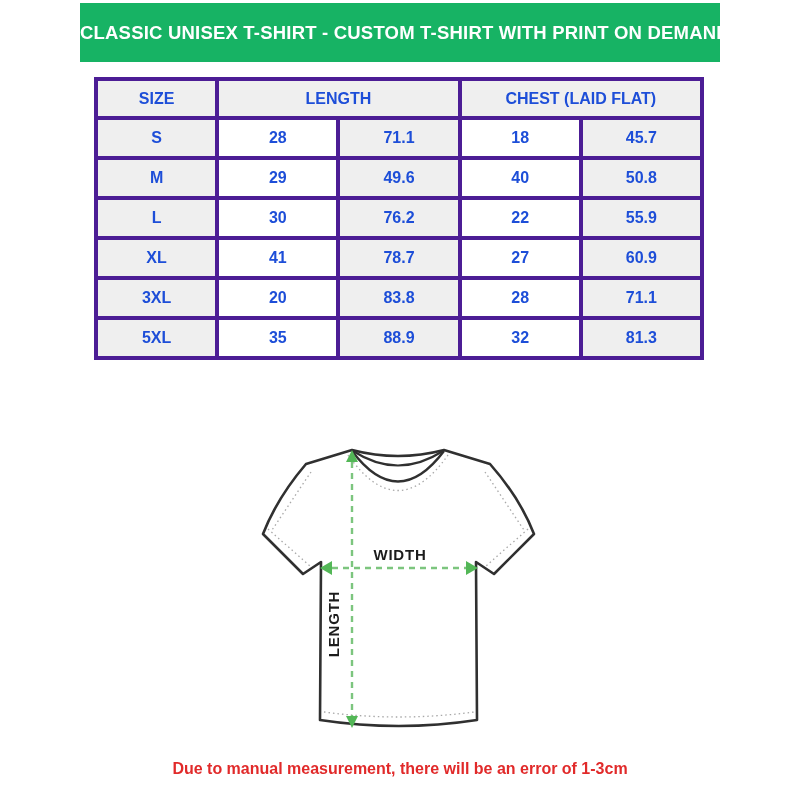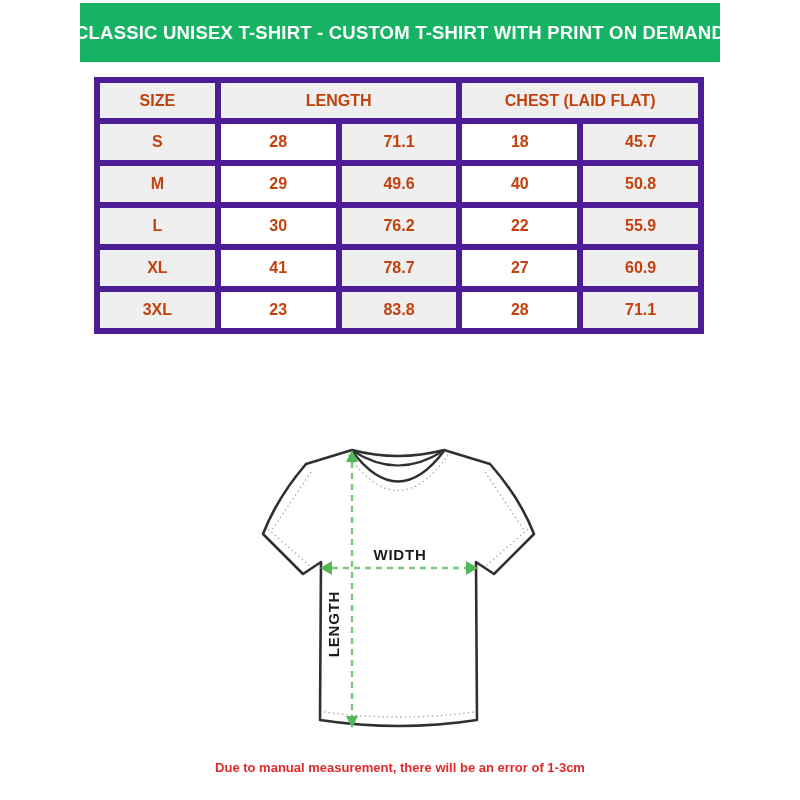--- a/index.html
+++ b/index.html
@@ -10,46 +10,46 @@
     font-family: "Liberation Sans", sans-serif;
     overflow: hidden;
   }
 
   
   .banner {
     position: absolute;
     left: 80px; top: 3px;
     width: 640px; height: 59px;
     background: #17b364;
-    display: flex; align-items: center; justify-content: center;
+    display: flex; align-items: center; justify-content: flex-start;
   }
   .banner-title {
     color: #ffffff;
     font-weight: bold;
     font-size: 18.5px;
     letter-spacing: 0.2px;
     white-space: nowrap;
   }
 
   
   table.size-chart {
     position: absolute;
     left: 94px; top: 77px;
     width: 610px;
     border-collapse: collapse;
     table-layout: fixed;
     border: 3px solid #2e2e2e;
   }
   .size-chart th, .size-chart td {
-    border: 6px solid #4c1d95;
+    border: 4px solid #4c1d95;
     text-align: center;
     vertical-align: middle;
     font-weight: bold;
     font-size: 16px;
-    color: #c2410c;
+    color: #1d4ed8;
     padding: 0;
   }
   .size-chart thead th { height: 35px; background: #efefef; }
   .size-chart tbody td { height: 36px; }
   .size-chart td.shade { background: #efefef; }
   .size-chart td.plain { background: #ffffff; }
 
   
   svg.tshirt {
     position: absolute;
@@ -64,21 +64,21 @@
   }
 
   
   .note {
     position: absolute;
     left: 0; top: 760px;
     width: 800px;
     text-align: center;
     color: #e12a2a;
     font-weight: bold;
-    font-size: 13px;
+    font-size: 16px;
   }
 </style>
 </head>
 <body>
 
 <div class="banner">
   <span class="banner-title">CLASSIC UNISEX T-SHIRT - CUSTOM T-SHIRT WITH PRINT ON DEMAND</span>
 </div>
 
 <table class="size-chart">
@@ -120,24 +120,31 @@
     </tr>
     <tr>
       <td class="shade">XL</td>
       <td class="plain">41</td>
       <td class="shade">78.7</td>
       <td class="plain">27</td>
       <td class="shade">60.9</td>
     </tr>
     <tr>
       <td class="shade">3XL</td>
-      <td class="plain">23</td>
+      <td class="plain">20</td>
       <td class="shade">83.8</td>
       <td class="plain">28</td>
       <td class="shade">71.1</td>
+    </tr>
+    <tr>
+      <td class="shade">5XL</td>
+      <td class="plain">35</td>
+      <td class="shade">88.9</td>
+      <td class="plain">32</td>
+      <td class="shade">81.3</td>
     </tr>
   </tbody>
 </table>
 
 <svg class="tshirt" width="320" height="310" viewBox="240 438 320 310">
 
   <path d="M 352 450
            L 306 464
            Q 277 498 263 534
            L 303 574

